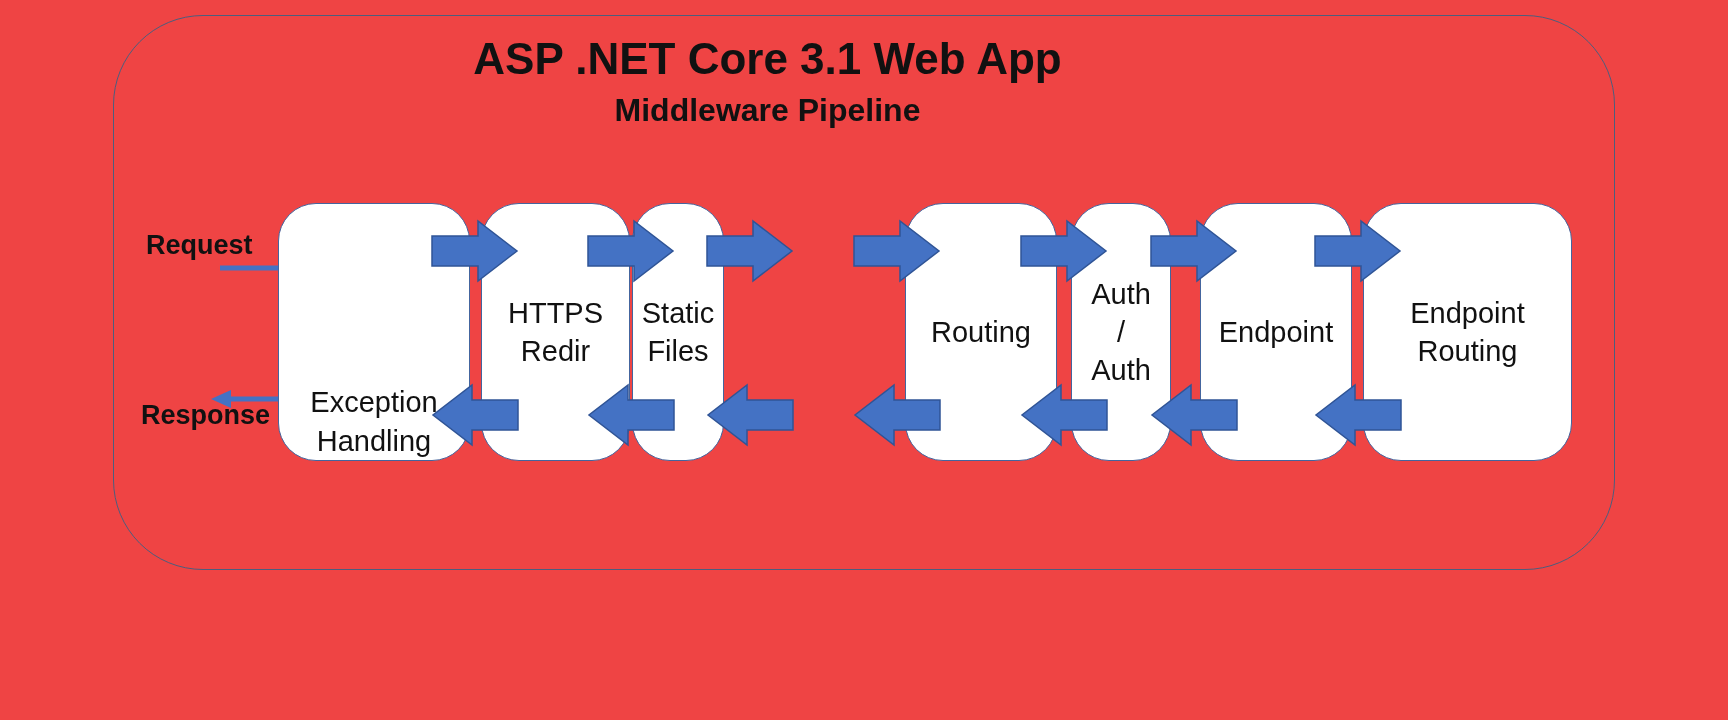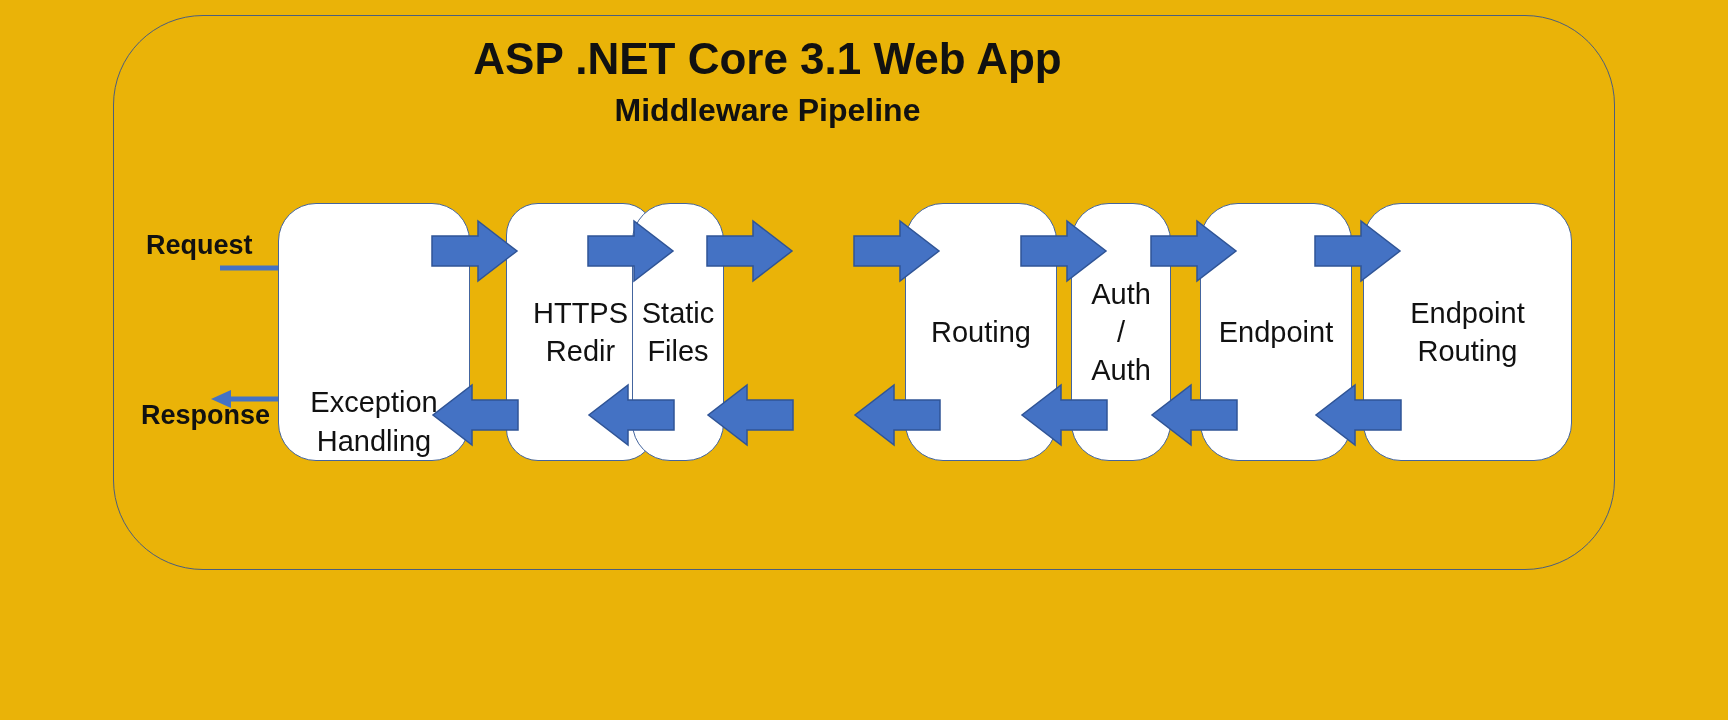--- a/index.html
+++ b/index.html
@@ -1,20 +1,20 @@
 <!DOCTYPE html>
 <html><head>
 <meta charset="utf-8">
 <style>
   html, body { margin: 0; padding: 0; background: #ffffff; }
   .canvas {
     position: relative;
     width: 1728px;
     height: 720px;
-    background: #eab308;
+    background: #ef4444;
     font-family: "Liberation Sans", sans-serif;
     color: #111111;
     overflow: hidden;
   }
   .frame {
     position: absolute;
     left: 113px; top: 15px;
     width: 1500px; height: 553px;
     border: 1.6px solid #4b5e7e;
     border-radius: 90px;
@@ -94,21 +94,21 @@
   <svg class="thin-arrow response-arrow" width="118" height="22" viewBox="0 0 118 22">
     <polygon points="21,2 1,11 21,20" fill="#4472C4"></polygon>
     <line x1="19" y1="11" x2="117" y2="11" stroke="#4472C4" stroke-width="5"></line>
   </svg>
   <div class="flow-label response-label">Response</div>
 
   <div class="mw-box" style="left:278px; width:192px;align-items:flex-end;">
     <span class="box-label">Exception
 Handling</span>
   </div>
-  <div class="mw-box" style="left:506px; width:149px;border-radius:32px;">
+  <div class="mw-box" style="left:481px; width:149px;">
     <span class="box-label">HTTPS
 Redir</span>
   </div>
   <div class="mw-box" style="left:632px; width:92px;">
     <span class="box-label">Static
 Files</span>
   </div>
   <div class="mw-box" style="left:905px; width:152px;">
     <span class="box-label">Routing</span>
   </div>

